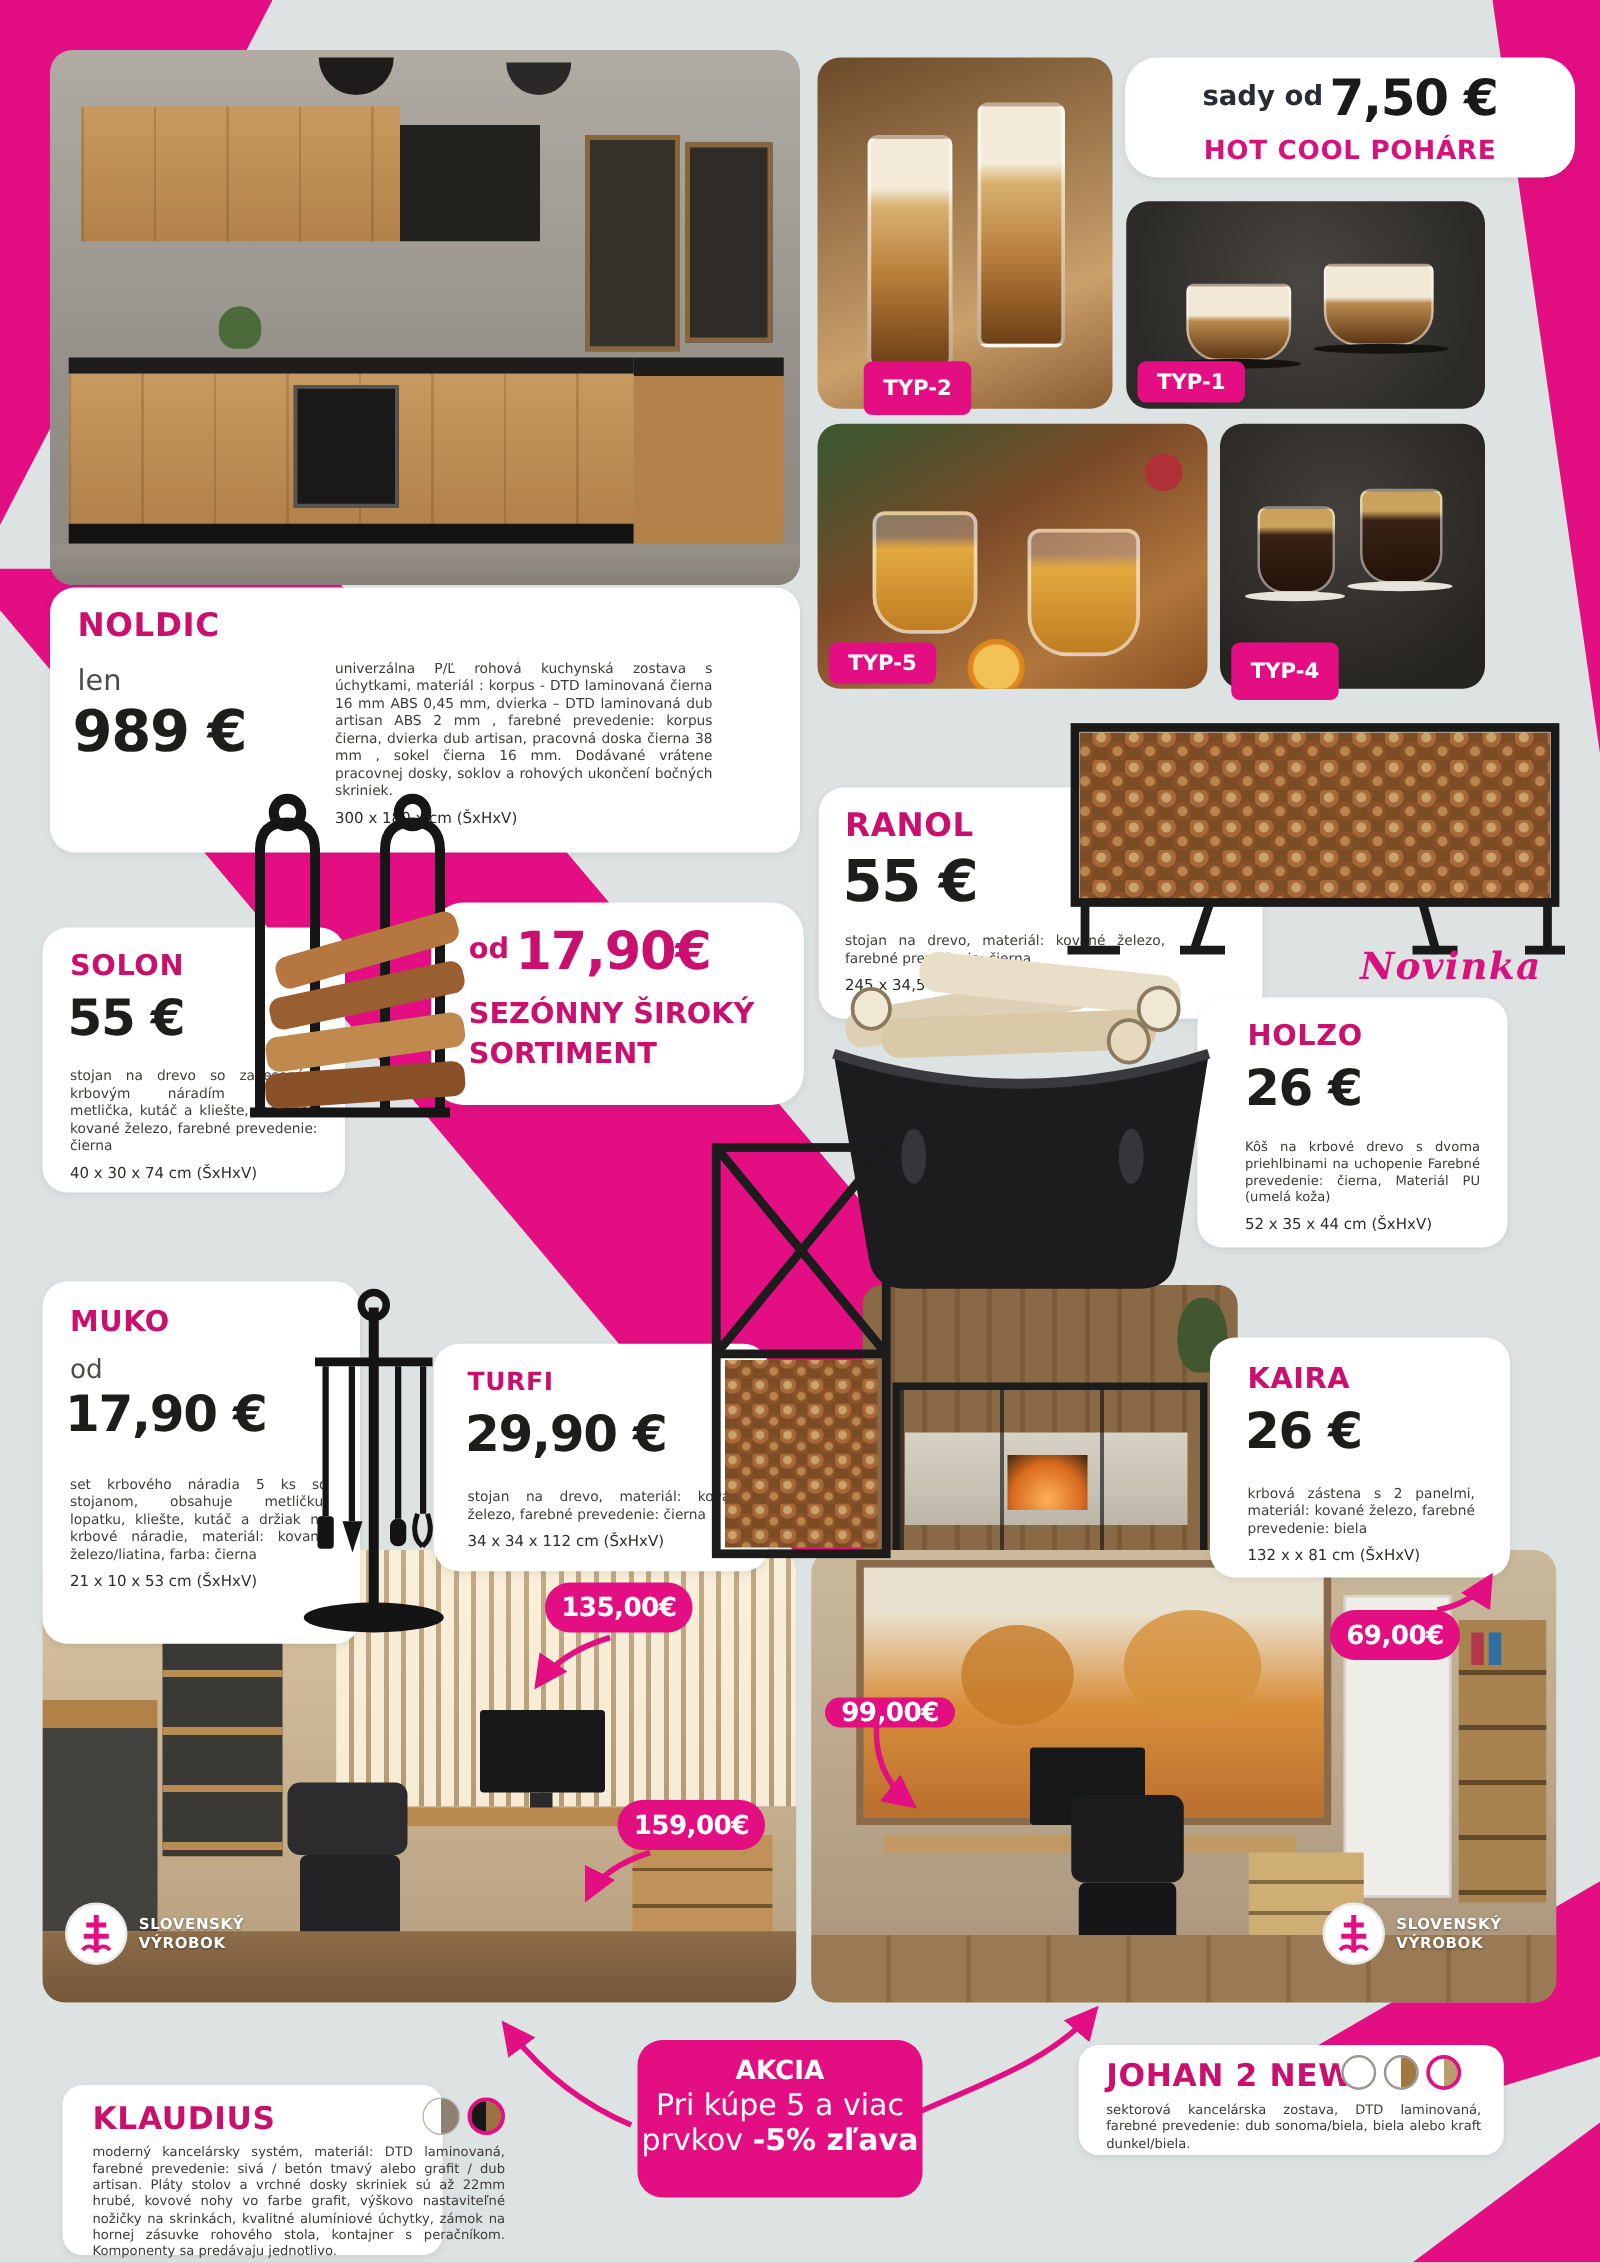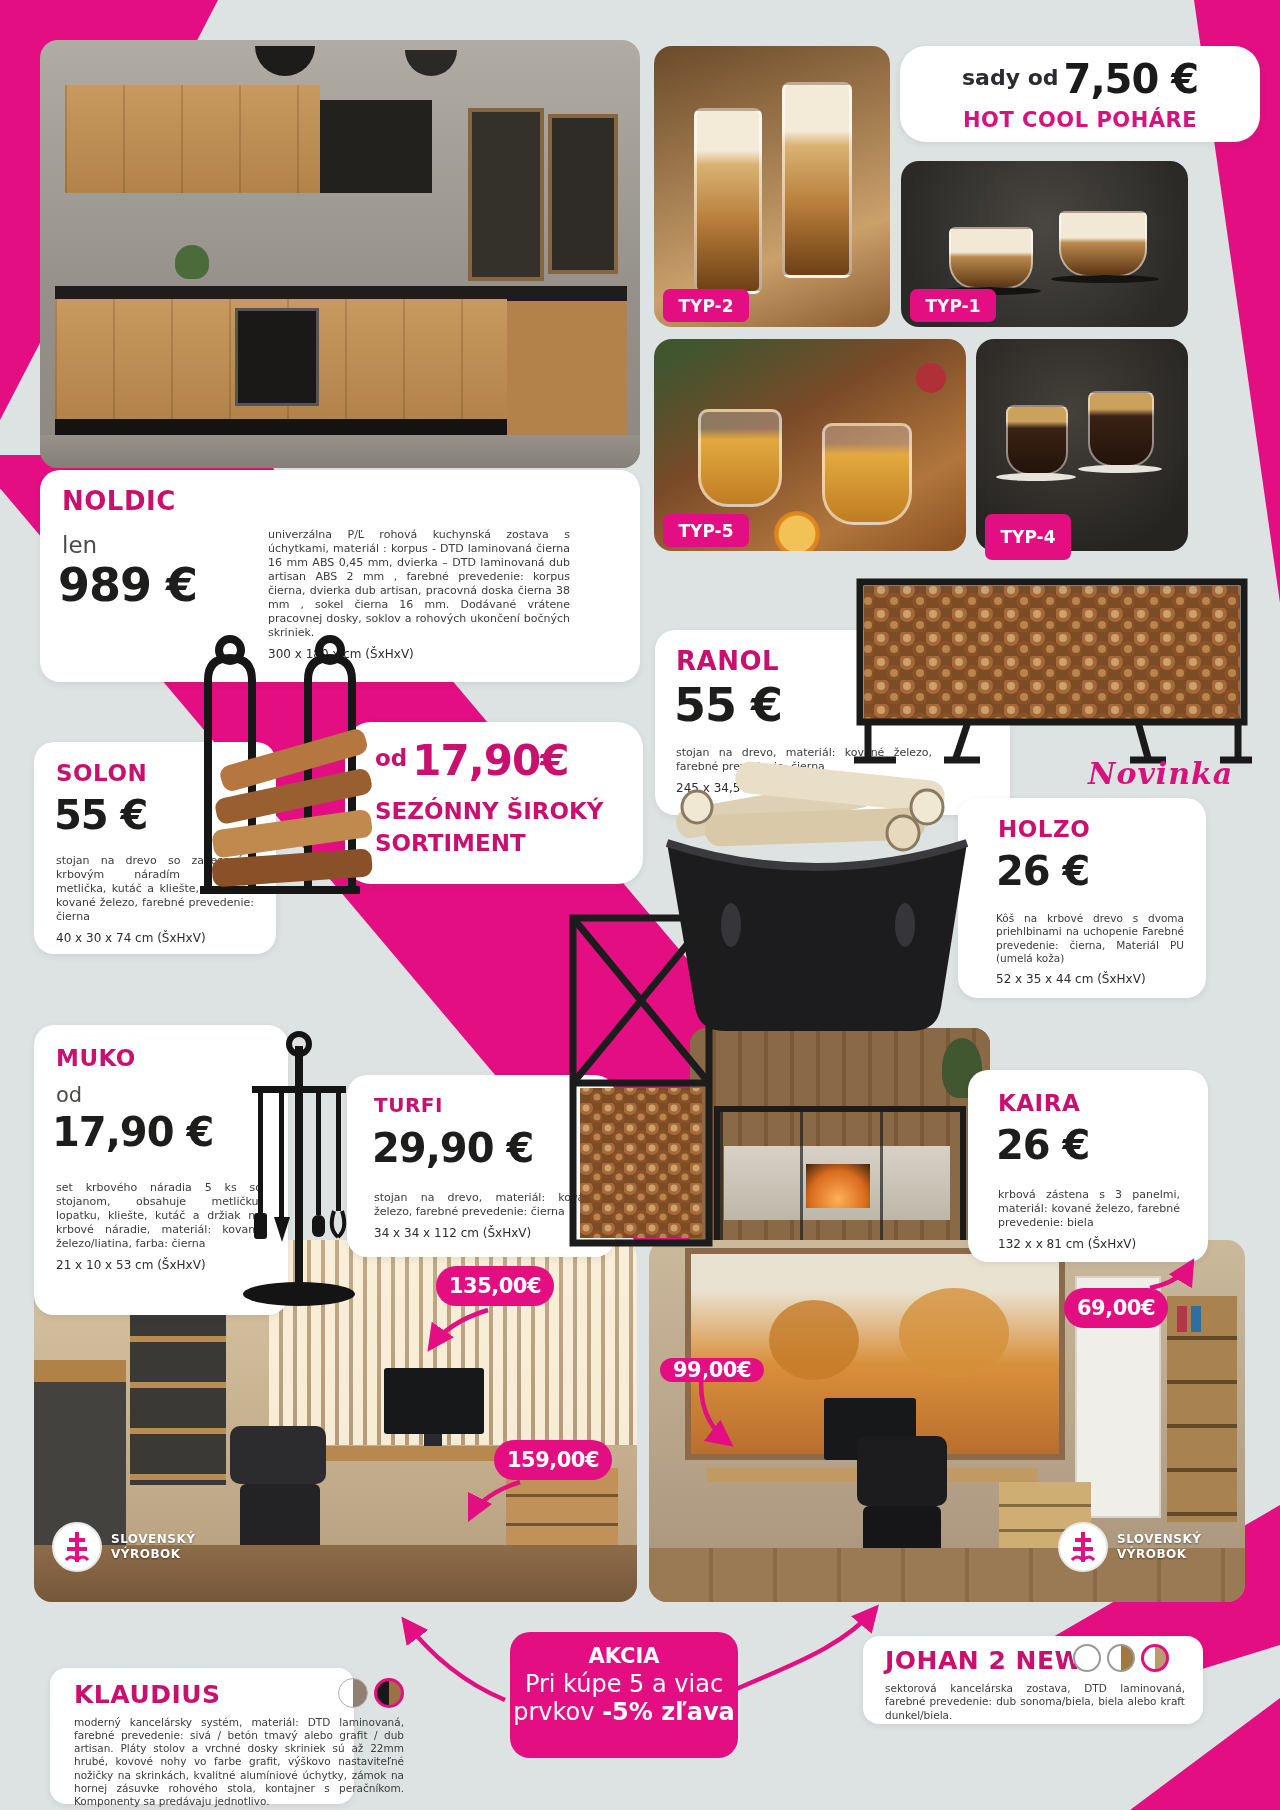--- a/index.html
+++ b/index.html
@@ -90,21 +90,21 @@
     <div class="art" style="left:168px;top:84px;width:84px;height:96px;border-radius:10px 10px 32px 32px;border:3px solid rgba(255,255,255,.55);background:linear-gradient(180deg,rgba(255,255,255,.25) 18%,#e2a93f 30%,#c07d22);"></div>
     <div class="art" style="left:120px;top:172px;width:46px;height:46px;border-radius:50%;background:radial-gradient(circle,#f3c257 55%,#e08a1f 58%,#c96f12);"></div>
     <div class="art" style="left:262px;top:24px;width:30px;height:30px;border-radius:50%;background:#b03038;"></div>
   </div>
   <div class="photo" style="left:976px;top:339px;width:212px;height:212px;background:radial-gradient(circle at 45% 35%,#44403a,#262421 80%);">
     <div class="art" style="left:30px;top:66px;width:58px;height:66px;border-radius:8px 8px 22px 22px;border:2px solid rgba(255,255,255,.5);background:linear-gradient(180deg,#caa25c 22%,#3a2214 32%,#23130a);"></div>
     <div class="art" style="left:112px;top:52px;width:62px;height:72px;border-radius:8px 8px 24px 24px;border:2px solid rgba(255,255,255,.5);background:linear-gradient(180deg,#caa25c 22%,#3a2214 32%,#23130a);"></div>
     <div class="art" style="left:20px;top:134px;width:80px;height:8px;border-radius:50%;background:#e8e4dc;"></div>
     <div class="art" style="left:102px;top:126px;width:84px;height:8px;border-radius:50%;background:#e8e4dc;"></div>
   </div>
-  <div class="pill" style="left:663px;top:289px;width:86px;height:33px;">TYP-2</div>
+  <div class="pill" style="left:691px;top:289px;width:86px;height:43px;">TYP-2</div>
   <div class="pill" style="left:910px;top:289px;width:86px;height:33px;">TYP-1</div>
   <div class="pill" style="left:663px;top:514px;width:86px;height:33px;">TYP-5</div>
   <div class="pill" style="left:985px;top:514px;width:86px;height:46px;">TYP-4</div>
 
   <div class="card" style="left:40px;top:470px;width:600px;height:212px;">
     <div class="ptitle" style="left:22px;top:16px;font-size:26px;">NOLDIC</div>
     <div class="pref" style="left:22px;top:62px;font-size:23px;">len</div>
     <div class="price" style="left:18px;top:88px;font-size:46px;">989 €</div>
     <div class="desc" style="left:228px;top:58px;width:302px;">
       <span>univerzálna P/Ľ rohová kuchynská zostava s úchytkami, materiál : korpus - DTD laminovaná čierna 16 mm ABS 0,45 mm, dvierka – DTD laminovaná dub artisan ABS 2 mm , farebné prevedenie: korpus čierna, dvierka dub artisan, pracovná doska čierna 38 mm , sokel čierna 16 mm. Dodávané vrátene pracovnej dosky, soklov a rohových ukončení bočných skriniek.</span>
@@ -260,21 +260,21 @@
     <div class="art" style="left:0;top:212px;width:300px;height:70px;background:linear-gradient(180deg,#38332d,#262220);"></div>
     <div class="art" style="left:34px;top:118px;width:226px;height:74px;background:linear-gradient(180deg,#d8d2c6,#bdb7aa);"></div>
     <div class="art" style="left:116px;top:136px;width:64px;height:44px;background:radial-gradient(circle at 50% 80%,#ffb057,#d86a1e 60%,#3a2410);"></div>
     <div class="art" style="left:24px;top:78px;width:252px;height:168px;border:6px solid #1c1c1c;box-sizing:border-box;background:linear-gradient(115deg,rgba(215,230,240,.30),rgba(160,185,205,.12) 55%,rgba(230,240,245,.28));background-image:repeating-linear-gradient(90deg,rgba(20,20,20,.65) 0 3px,rgba(0,0,0,0) 3px 80px);"></div>
   </div>
 
   <div class="card" style="left:968px;top:1070px;width:240px;height:192px;">
     <div class="ptitle" style="left:30px;top:20px;font-size:23px;">KAIRA</div>
     <div class="price" style="left:28px;top:52px;font-size:40px;">26 €</div>
     <div class="desc" style="left:30px;top:118px;width:182px;">
-      <span>krbová zástena s 3 panelmi, materiál: kované železo, farebné prevedenie: biela</span>
+      <span>krbová zástena s 2 panelmi, materiál: kované železo, farebné prevedenie: biela</span>
       <div class="dims">132 x  x 81 cm (ŠxHxV)</div>
     </div>
   </div>
 
   <div class="photo" style="left:34px;top:1240px;width:603px;height:362px;background:linear-gradient(180deg,#d9c6a4,#b59d7c);">
     <div class="art" style="left:235px;top:0;width:368px;height:205px;background:repeating-linear-gradient(90deg,rgba(255,246,226,.85) 0 10px,rgba(150,120,80,.35) 10px 14px);"></div>
     <div class="art" style="left:96px;top:10px;width:96px;height:235px;background:#3b3936;background-image:repeating-linear-gradient(180deg,rgba(0,0,0,0) 0 40px,#b98c52 40px 46px);"></div>
     <div class="art" style="left:0;top:120px;width:92px;height:185px;background:linear-gradient(180deg,#b08247 12%,#44423f 12%);"></div>
     <div class="art" style="left:350px;top:128px;width:100px;height:66px;background:#17181a;border-radius:3px;"></div>
     <div class="art" style="left:390px;top:194px;width:18px;height:14px;background:#2a2a2c;"></div>

